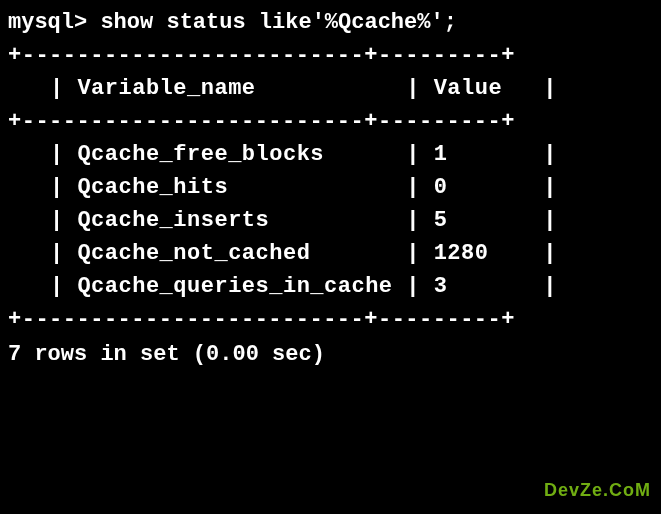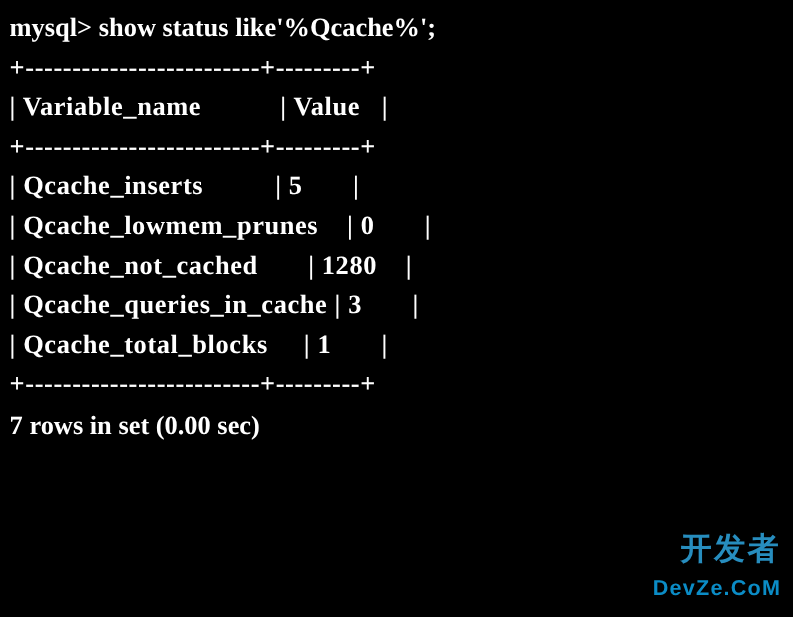--- a/index.html
+++ b/index.html
@@ -1,39 +1,39 @@
 <!DOCTYPE html>
 <html><head>
   <meta charset="utf-8">
   <style>
     * {
       margin: 0;
       padding: 0;
       box-sizing: border-box;
-      font-family: Liberation Serif, serif;
     }
     body {
       background: #000;
       color: #fff;
       font-family: "Courier New", Consolas, monospace;
       font-size: 22px;
       font-weight: bold;
       padding: 6px 8px;
       width: 661px;
       height: 514px;
       overflow: hidden;
       position: relative;
       line-height: 1.5;
     }
     .prompt-line {
       white-space: pre;
     }
     .table-line {
       white-space: pre;
       letter-spacing: 0.5px;
+      margin-left: 42px;
     }
     .border-line {
       white-space: pre;
       letter-spacing: 0.5px;
     }
     .footer-line {
       white-space: pre;
       margin-top: 2px;
     }
     .watermark {
@@ -45,41 +45,40 @@
       opacity: 0.85;
       pointer-events: none;
     }
     .watermark .cn {
       color: #2ea6e0;
       font-size: 26px;
       font-weight: bold;
       letter-spacing: 2px;
     }
     .watermark .en {
-      color: #0ea5e9;
+      color: #84cc16;
       font-size: 18px;
       font-family: "Arial", sans-serif;
       letter-spacing: 1px;
     }
   </style>
 </head>
 <body>
 
 <div class="prompt-line"><span>mysql&gt; </span><span>show status like'%Qcache%';</span></div>
 
 <div id="table-container">
     <div class="border-line">+-------------------------+---------+</div>
     <div class="table-line">| Variable_name           | Value   |</div>
     <div class="border-line">+-------------------------+---------+</div>
+    <div class="table-line">| Qcache_free_blocks      | 1       |</div>
+    <div class="table-line">| Qcache_hits             | 0       |</div>
     <div class="table-line">| Qcache_inserts          | 5       |</div>
-    <div class="table-line">| Qcache_lowmem_prunes    | 0       |</div>
     <div class="table-line">| Qcache_not_cached       | 1280    |</div>
     <div class="table-line">| Qcache_queries_in_cache | 3       |</div>
-    <div class="table-line">| Qcache_total_blocks     | 1       |</div>
     <div class="border-line">+-------------------------+---------+</div>
   </div>
 
 <div class="footer-line">7 rows in set (0.00 sec)</div>
 
 <div class="watermark">
-  <div class="cn">开发者</div>
   <div class="en">DevZe.CoM</div>
 </div>
 
 </body></html>

